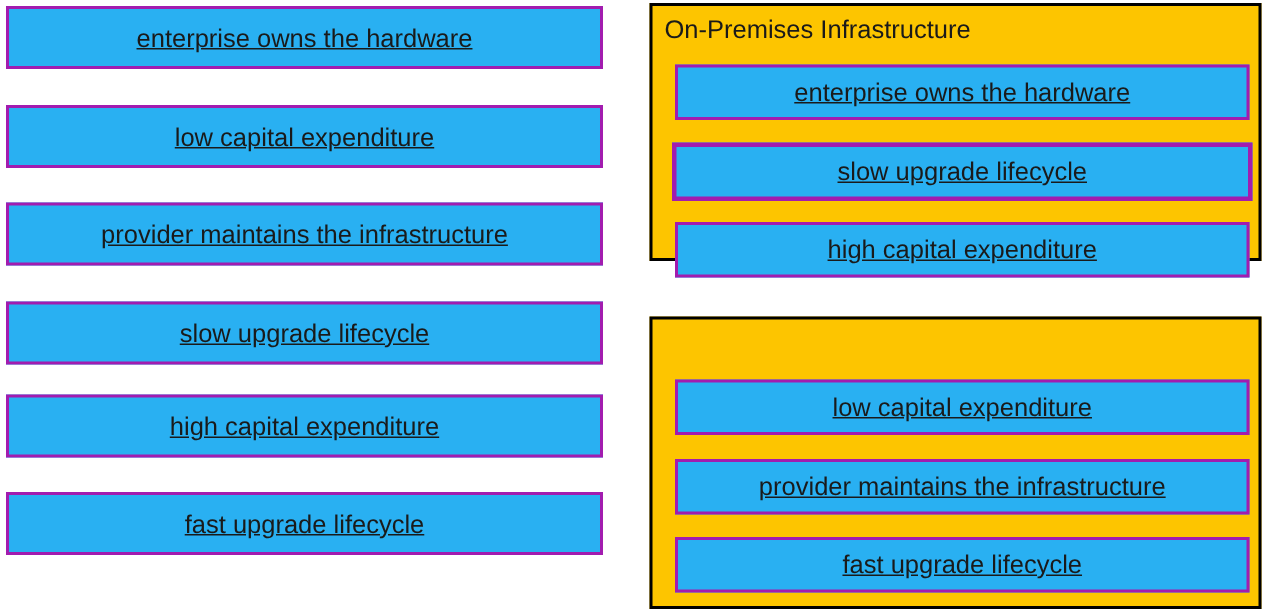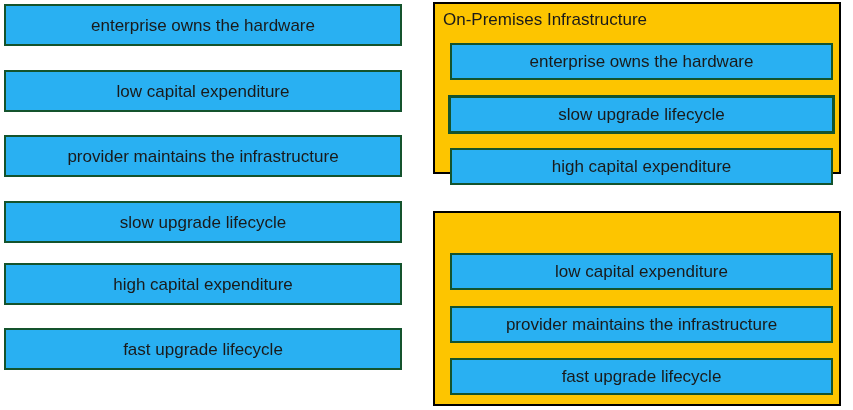--- a/index.html
+++ b/index.html
@@ -15,30 +15,31 @@
     overflow: hidden;
     font-family: "Liberation Sans", "DejaVu Sans", sans-serif;
     -webkit-font-smoothing: antialiased;
   }
 
   
   .tile {
     position: absolute;
     box-sizing: border-box;
     background: #29b0f2;
-    border: 2px solid #14532d;
+    border: 2px solid #a21caf;
     color: #1a1a1a;
     font-size: 17px;
     line-height: 1;
     display: flex;
     align-items: center;
     justify-content: center;
     text-align: center;
     white-space: nowrap;
     user-select: none;
+    text-decoration: underline;
   }
   .tile.selected {
     border-width: 3px;
   }
 
   
   #source-pool {
     position: absolute;
     left: 0;
     top: 0;

